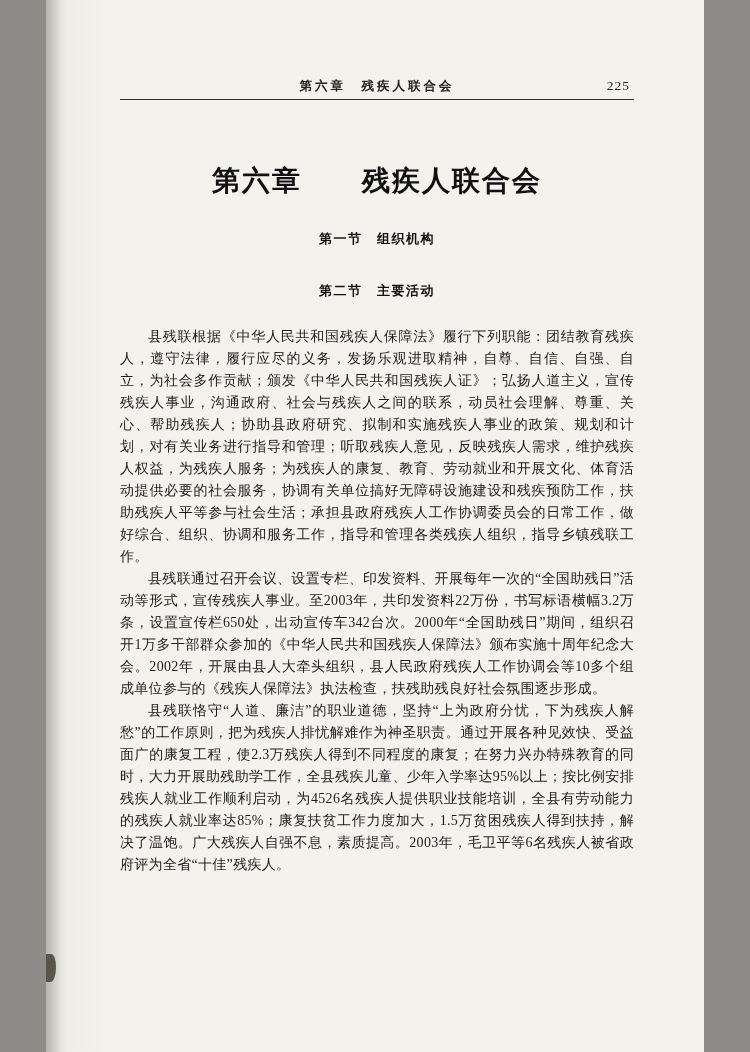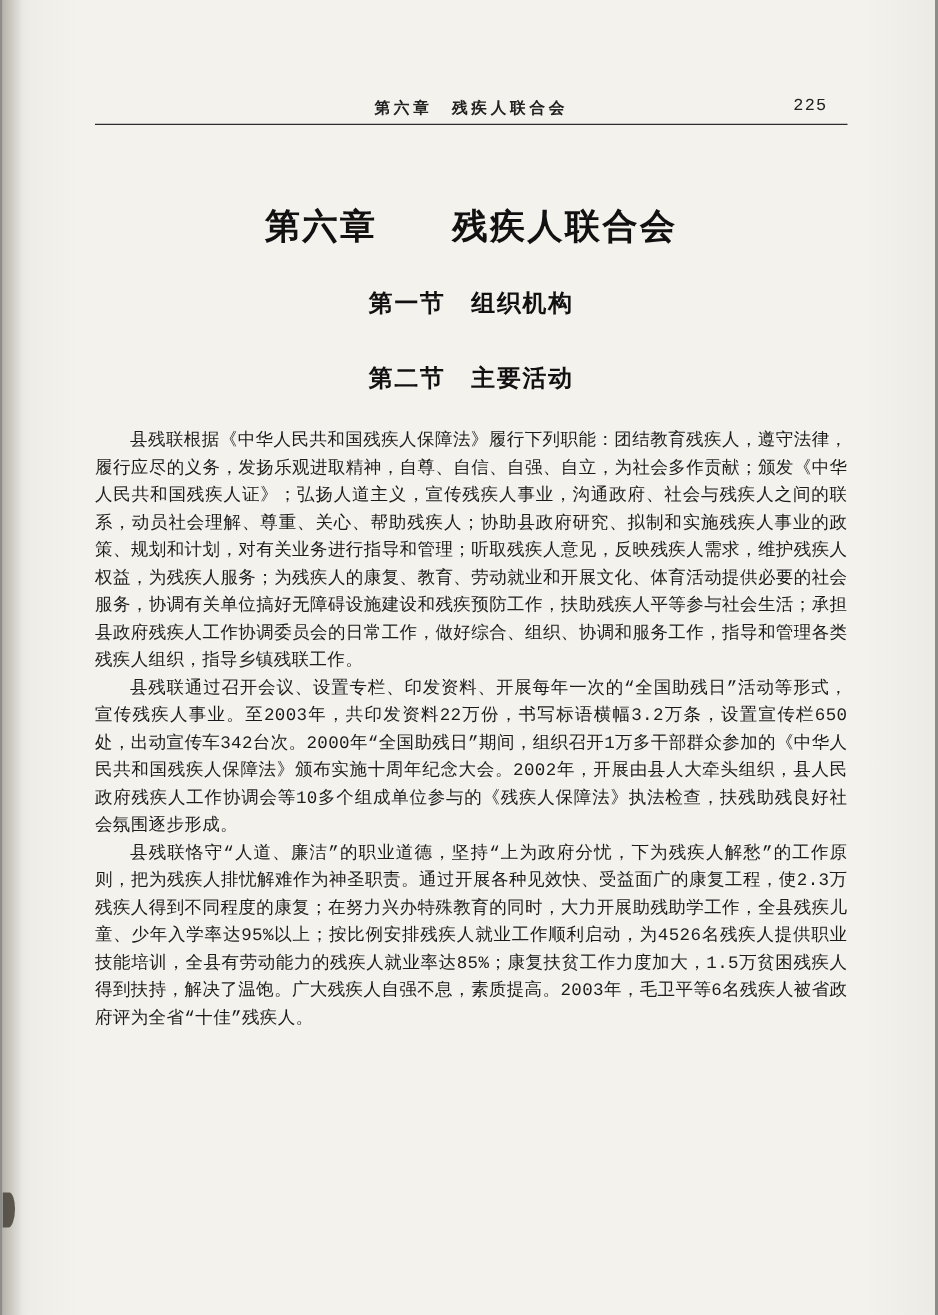--- a/index.html
+++ b/index.html
@@ -2,25 +2,25 @@
 <html><head>
 <meta charset="utf-8">
 <style>
   html, body {
     margin: 0;
     padding: 0;
     background: #8e8c88;
   }
   .page {
     position: relative;
-    width: 746px;
+    width: 658px;
     height: 1052px;
     margin: 0 auto;
     background: linear-gradient(90deg, #dedcd4 0px, #eeede8 22px, #f3f2ed 60px, #f3f2ed 690px, #eceae4 750px);
-    font-family: Liberation Mono, monospace;
+    font-family: Liberation Serif, serif;
     color: #1b1b1b;
     overflow: hidden;
     box-sizing: border-box;
   }
   .content {
     position: relative;
     padding: 78px 70px 0 74px;
   }
   
   .running-head { position: relative; }
@@ -28,21 +28,21 @@
   .head-title {
     display: block;
     text-align: center;
     font-size: 12.5px;
     letter-spacing: 3px;
     font-weight: bold;
     color: #222;
   }
   .head-page {
     position: absolute;
-    right: 16px;
+    right: 4px;
     top: 0;
     font-size: 13.5px;
     letter-spacing: 1px;
     color: #222;
   }
   .head-rule {
     border-bottom: 1.4px solid #2c2c2c;
     margin-top: 4px;
   }
   
@@ -51,21 +51,21 @@
     text-align: center;
     font-size: 28px;
     font-weight: bold;
     letter-spacing: 2px;
     color: #111;
   }
   
   .section-heading {
     margin: 30px 0 0 0;
     text-align: center;
-    font-size: 19px;
+    font-size: 13px;
     font-weight: bold;
     letter-spacing: 1.5px;
     color: #111;
   }
   .section-heading.second { margin-top: 34px; }
   
   .body-block { margin-top: 24px; }
   .body-block.second { margin-top: 26px; }
   .para {
     margin: 0;

